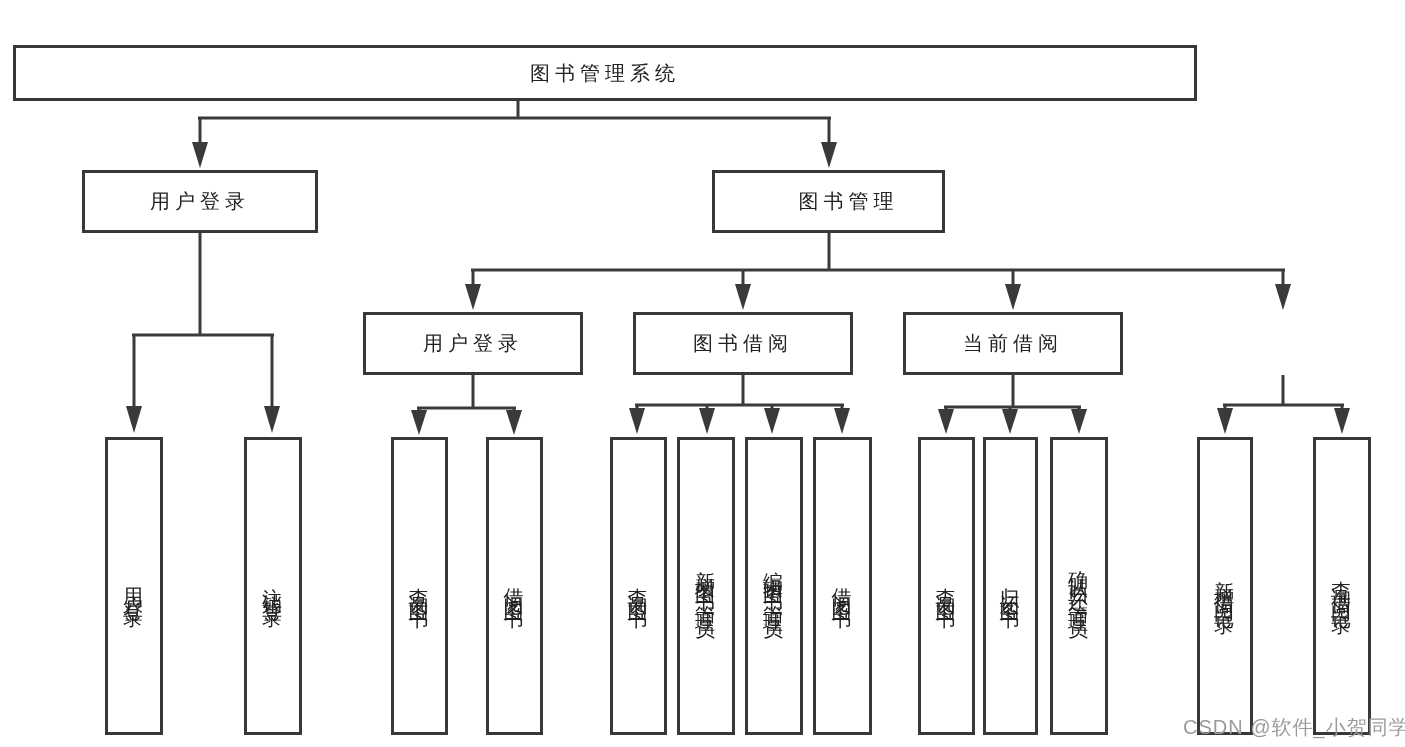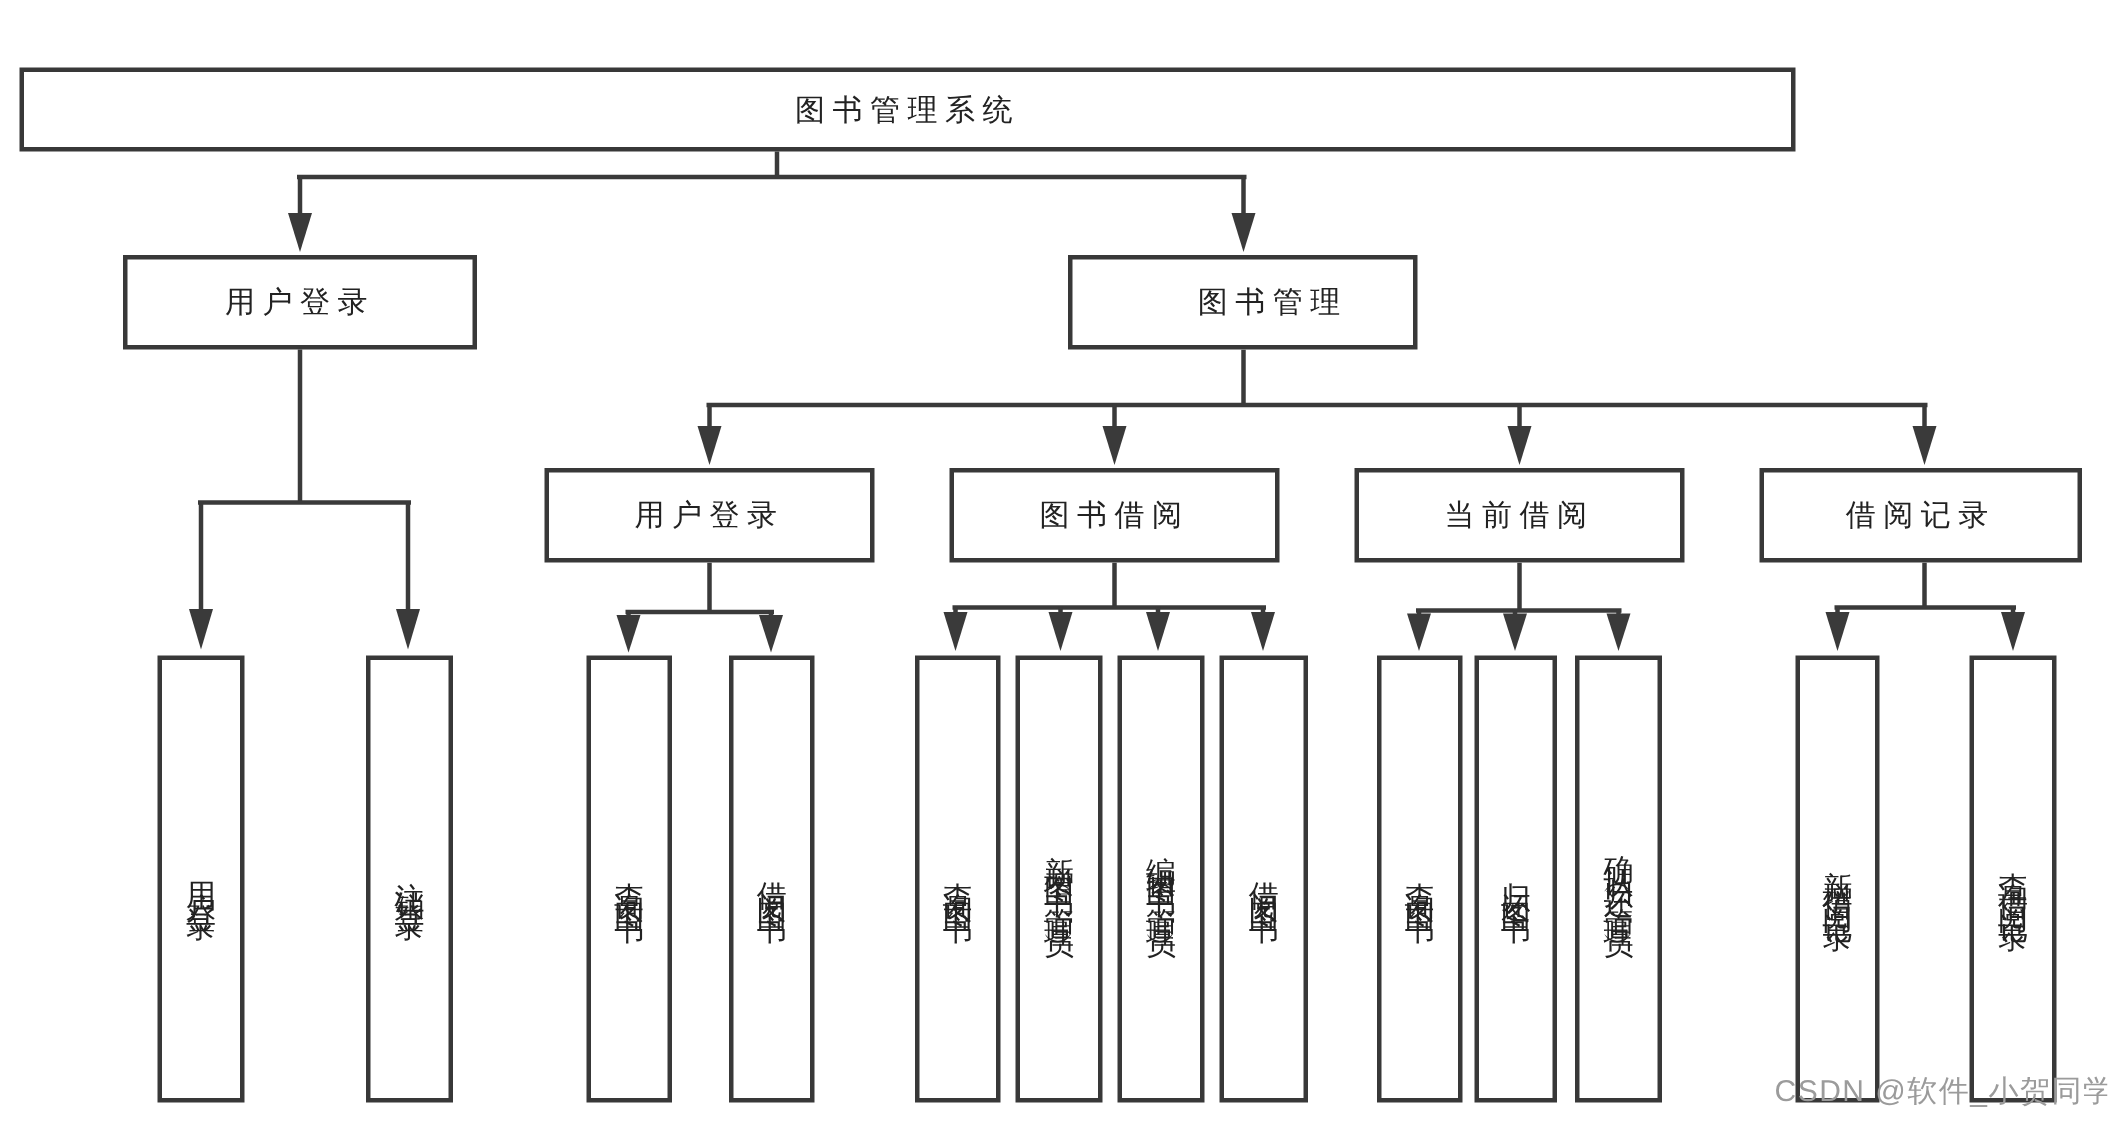--- a/index.html
+++ b/index.html
@@ -106,21 +106,20 @@
   </svg>
 
   <div class="hbox" style="left:13px;top:20px;width:1184px;height:56px;margin-top:25px;">图书管理系统</div>
 
   <div class="hbox" style="left:82px;top:170px;width:236px;height:63px;">用户登录</div>
   <div class="hbox" style="left:712px;top:170px;width:233px;height:63px;padding-left:40px;">图书管理</div>
 
   <div class="hbox" style="left:363px;top:312px;width:220px;height:63px;">用户登录</div>
   <div class="hbox" style="left:633px;top:312px;width:220px;height:63px;">图书借阅</div>
   <div class="hbox" style="left:903px;top:312px;width:220px;height:63px;text-align:center;">当前借阅</div>
-  <div class="hbox" style="left:1173px;top:312px;width:215px;height:63px;">借阅记录</div>
 
   <div class="vbox" style="left:105px;top:437px;width:58px;height:298px;">
     <span>用户登录</span>
   </div>
   <div class="vbox" style="left:244px;top:437px;width:58px;height:298px;">
     <span>注销登录</span>
   </div>
   <div class="vbox" style="left:391px;top:437px;width:57px;height:298px;">
     <span>查询图书</span>
   </div>

